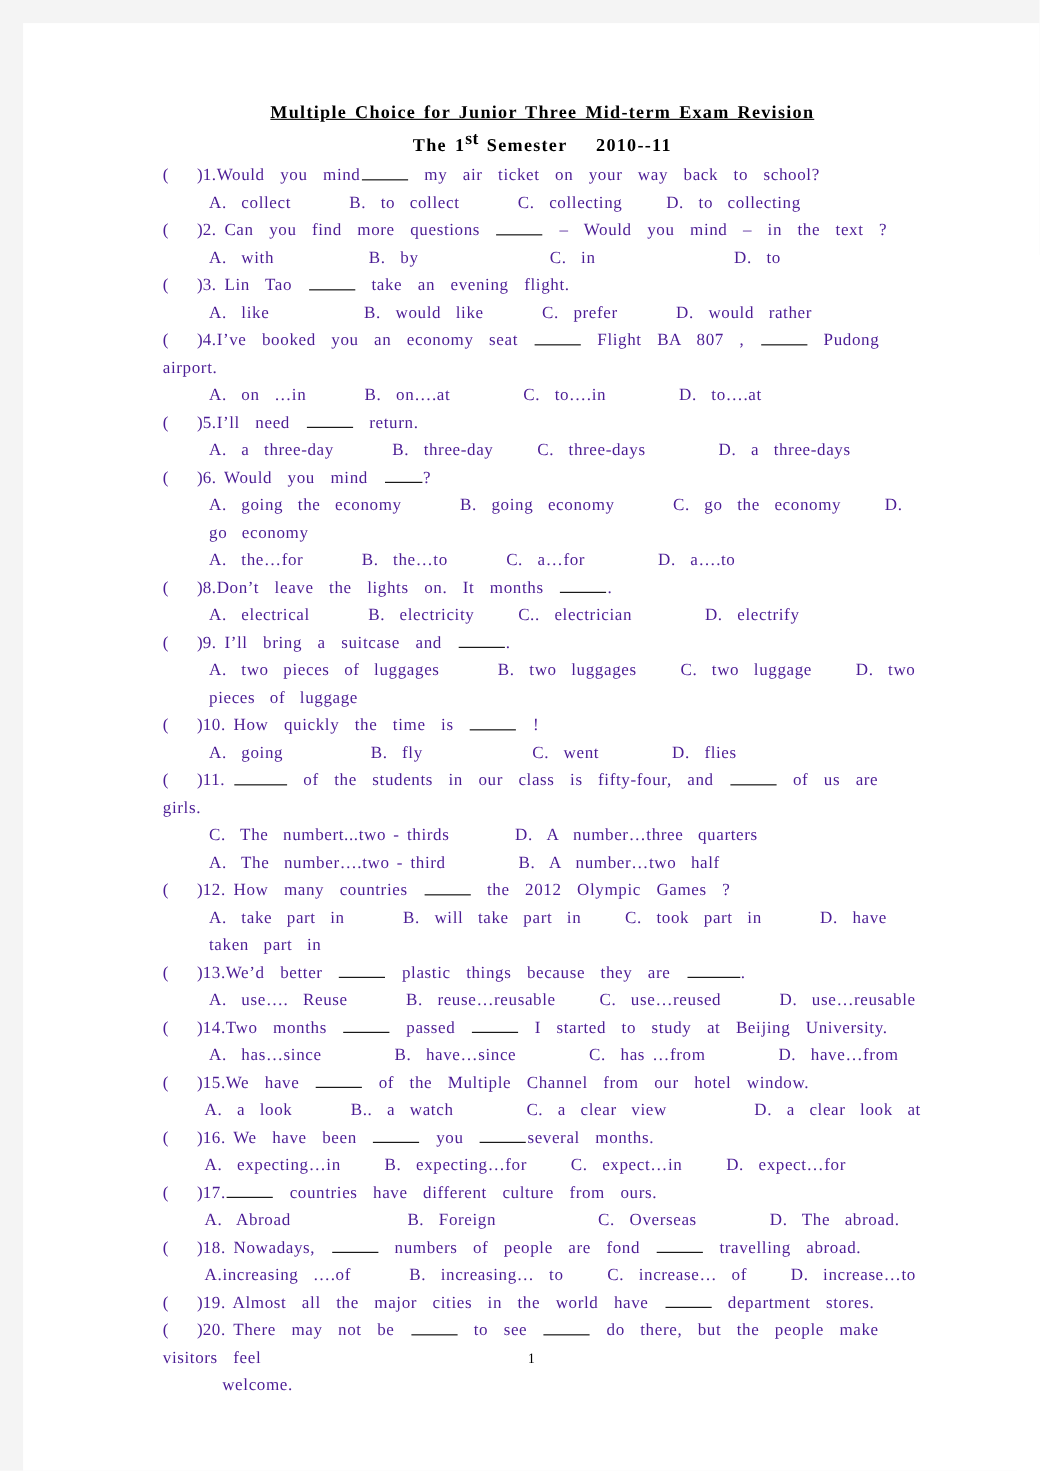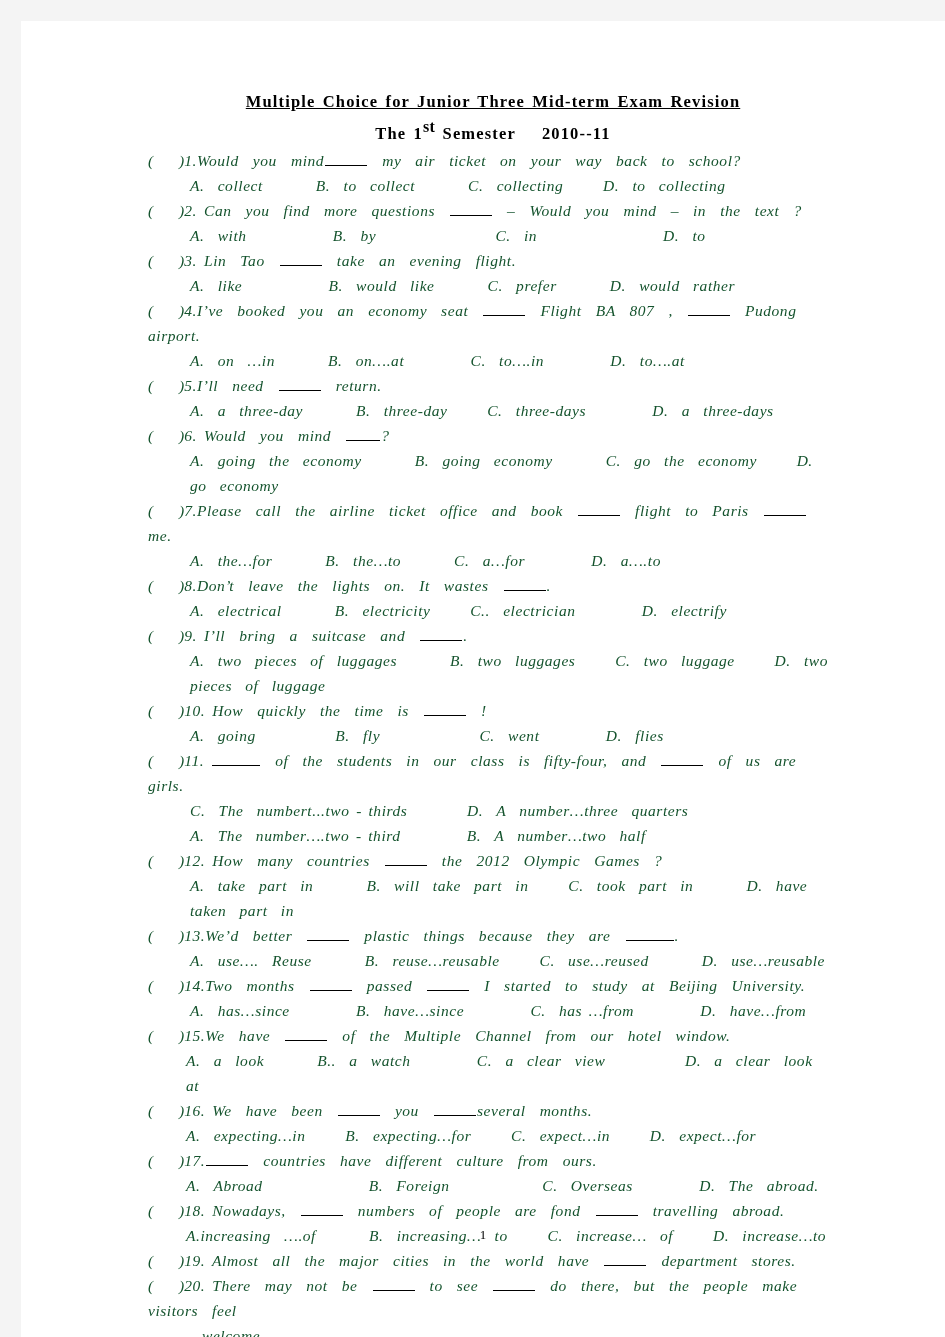--- a/index.html
+++ b/index.html
@@ -53,22 +53,21 @@
   }
   .gap {
     display: inline-block;
     width: 26px;
   }
 
   .qlist {
     margin-top: 2px;
   }
   .q {
-    color: #14532d;
-    font-style: italic;
+    color: #4c1d95;
   }
   .stem {
     font-size: 15.5px;
     line-height: 25px;
     letter-spacing: 0.55px;
     word-spacing: 2.6px;
     white-space: pre-wrap;
     text-indent: 0;
   }
   .stem .box {
@@ -151,26 +150,25 @@
         <div class="stem"><span class="box">(&nbsp;&nbsp;&nbsp;&nbsp;)</span><span>5.</span><span>I’ll  need  </span><span class="blank b-md"></span><span>  return.</span></div>
         <div class="opts">A.  a  three-day        B.  three-day      C.  three-days          D.  a  three-days</div>
       </div>
 
       <div class="q">
         <div class="stem"><span class="box">(&nbsp;&nbsp;&nbsp;&nbsp;)</span><span>6.</span><span> Would  you  mind  </span><span class="blank b-sm"></span><span>?</span></div>
         <div class="opts">A.  going  the  economy        B.  going  economy        C.  go  the  economy      D.  go  economy</div>
       </div>
 
       <div class="q">
-        <div class="stem"><span class="box">(&nbsp;&nbsp;&nbsp;&nbsp;)</span><span>7.</span><span>Please  call  the  airline  ticket  office  and  book  </span><span class="blank b-md"></span><span>  flight  to  Paris  </span><span class="blank b-md"></span><span>  me.</span></div>
         <div class="opts">A.  the…for        B.  the…to        C.  a…for          D.  a….to</div>
       </div>
 
       <div class="q">
-        <div class="stem"><span class="box">(&nbsp;&nbsp;&nbsp;&nbsp;)</span><span>8.</span><span>Don’t  leave  the  lights  on.  It  wastes  </span><span class="blank b-md"></span><span>.</span></div>
+        <div class="stem"><span class="box">(&nbsp;&nbsp;&nbsp;&nbsp;)</span><span>8.</span><span>Don’t  leave  the  lights  on.  It  months  </span><span class="blank b-md"></span><span>.</span></div>
         <div class="opts">A.  electrical        B.  electricity      C..  electrician          D.  electrify</div>
       </div>
 
       <div class="q">
         <div class="stem"><span class="box">(&nbsp;&nbsp;&nbsp;&nbsp;)</span><span>9.</span><span> I’ll  bring  a  suitcase  and  </span><span class="blank b-md"></span><span>.</span></div>
         <div class="opts">A.  two  pieces  of  luggages        B.  two  luggages      C.  two  luggage      D.  two  pieces  of  luggage</div>
       </div>
 
       <div class="q">
         <div class="stem"><span class="box">(&nbsp;&nbsp;&nbsp;&nbsp;)</span><span>10.</span><span> How  quickly  the  time  is  </span><span class="blank b-md"></span><span>  !</span></div>

